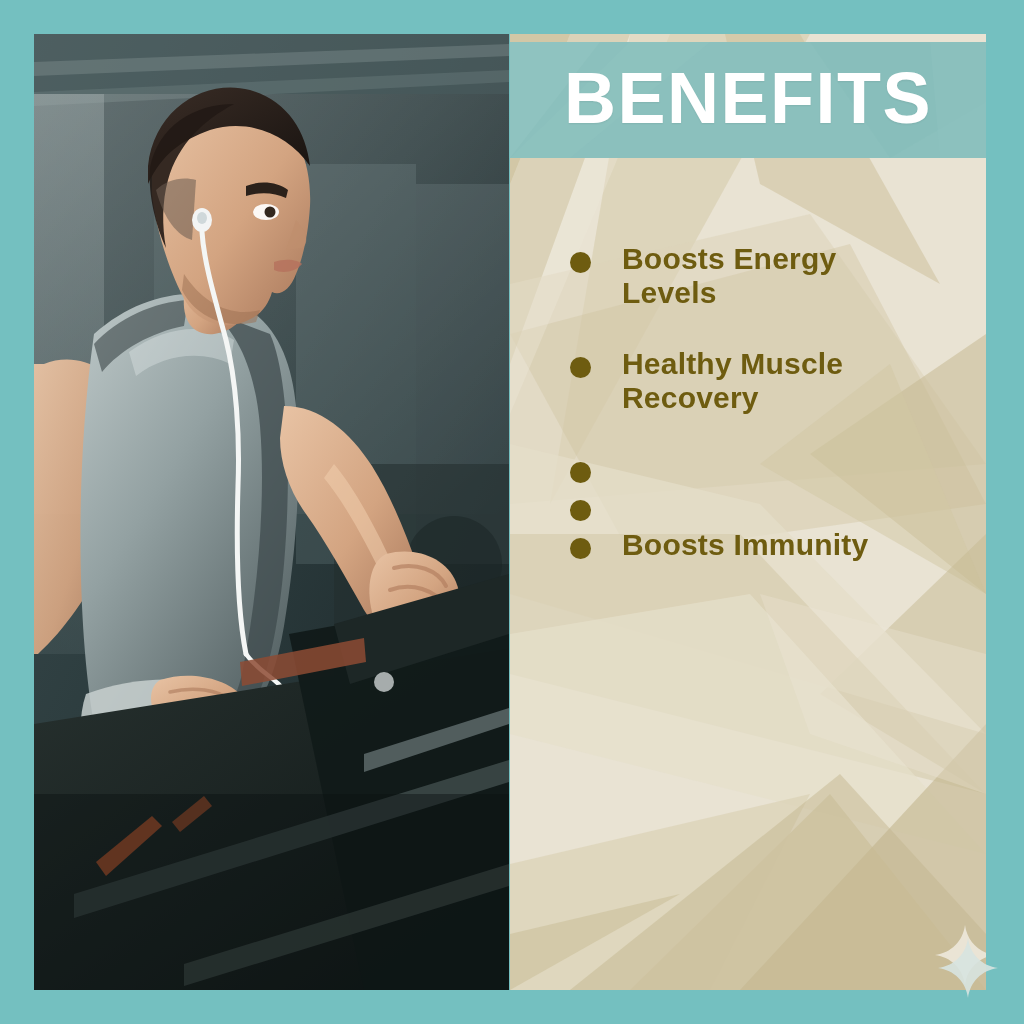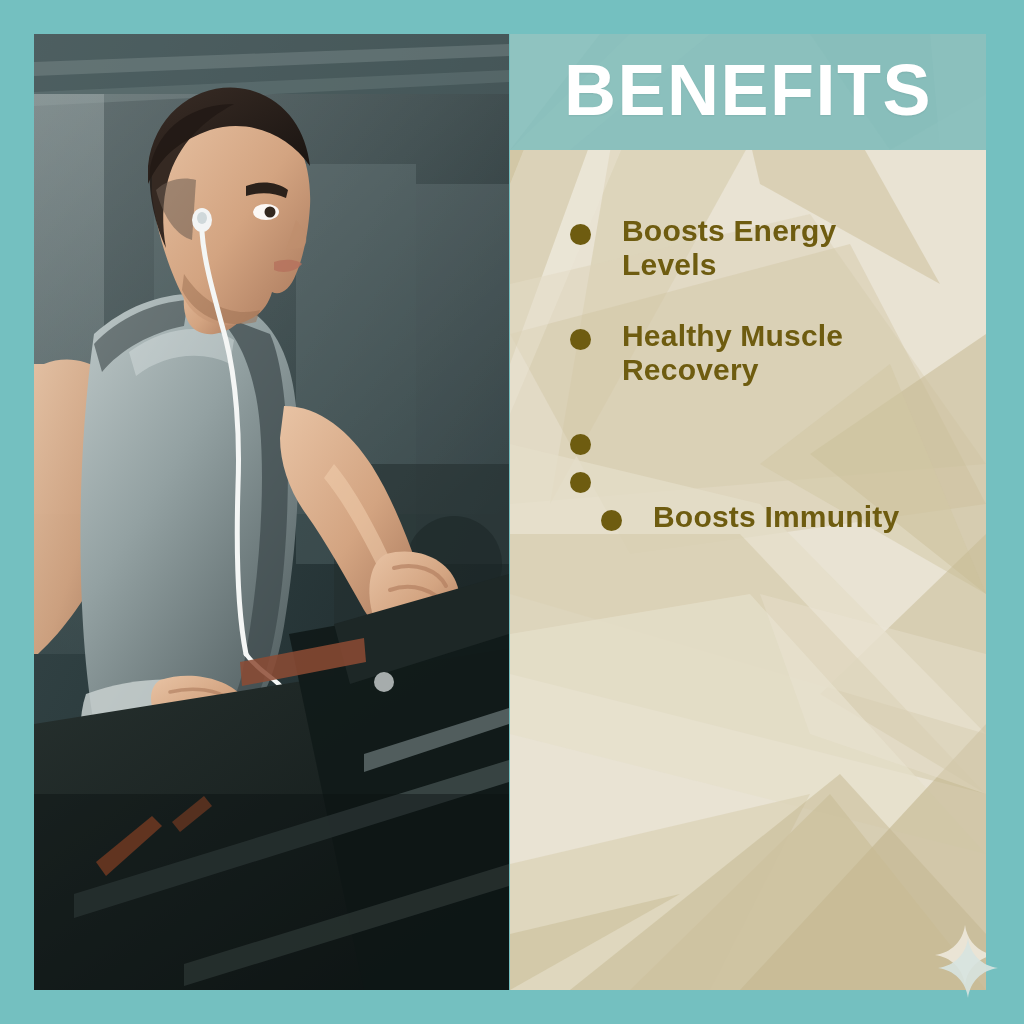--- a/index.html
+++ b/index.html
@@ -48,21 +48,21 @@
     position: absolute;
     left: 0; top: 0;
     width: 476px; height: 956px;
   }
   #panel-pattern svg { display:block; width:476px; height:956px; }
 
   
   #header-band {
     position: absolute;
     left: 0;
-    top: 0;
+    top: 8px;
     width: 476px;
     height: 116px;
     background: #6d28d9;
     overflow: hidden;
   }
   #header-band .band-shade {
     position: absolute;
     left: 0; top: 0; width: 476px; height: 116px;
   }
   #header-title {
@@ -82,33 +82,33 @@
     font-family: "Liberation Sans", sans-serif;
     text-shadow: 0 1px 2px rgba(0,0,0,0.07);
     padding-bottom: 4px;
     box-sizing: border-box;
   }
 
   
   #benefits-list {
     position: absolute;
     left: 0;
-    top: 100px;
+    top: 128px;
     width: 423px;
     padding-top: 80px;
     box-sizing: border-box;
   }
   .benefit-item {
     position: relative;
     display: flex;
     align-items: flex-start;
     margin-bottom: 38px;
     padding-left: 60px;
   }
-  .benefit-item:last-child { margin-bottom: 0; margin-left: 31px; }
+  .benefit-item:last-child { margin-bottom: 0; }
 
   .bullet-dot {
     position: absolute;
     left: 60px;
     top: 10px;
     width: 21px;
     height: 21px;
     border-radius: 50%;
     background: #6e5c10;
     flex: 0 0 auto;

